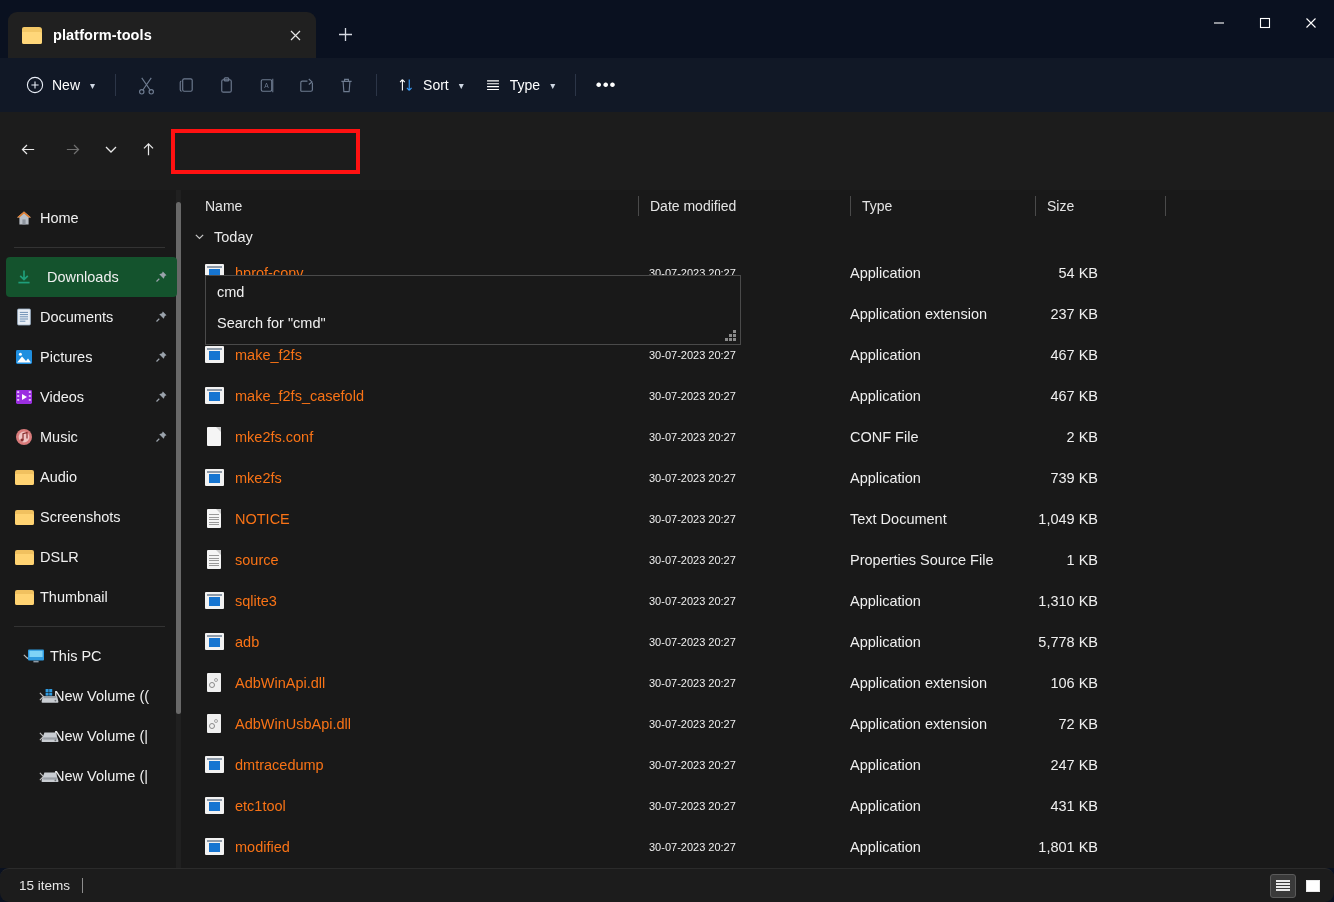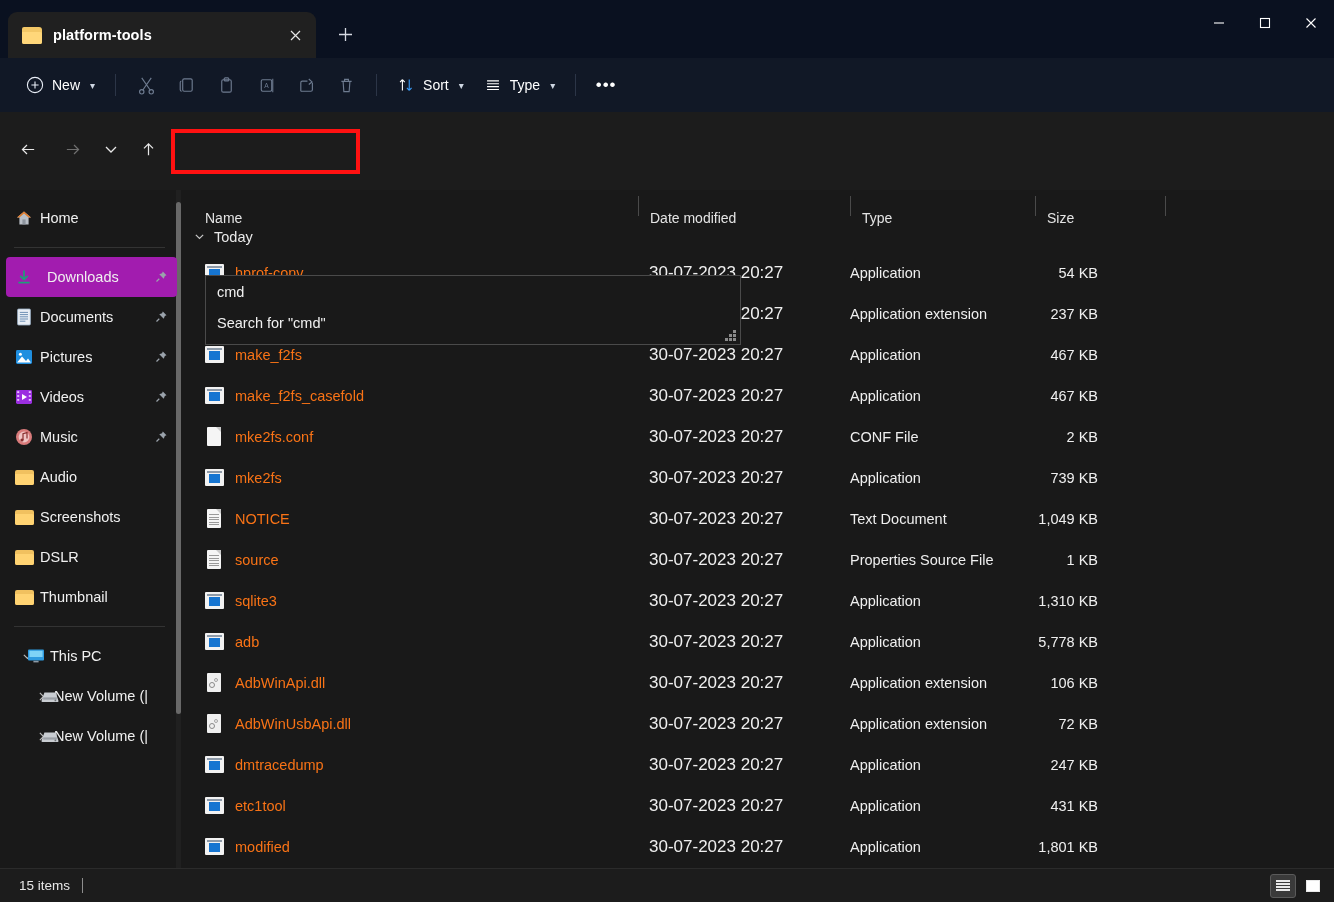--- a/index.html
+++ b/index.html
@@ -118,21 +118,21 @@
 
   
   .body { position: absolute; left: 0; top: 190px; width: 1334px; height: 678px; background: #191919; }
 
   
   .sidebar { position: absolute; left: 0; top: 0; width: 183px; height: 678px; background: #191919; overflow: hidden; }
   .sb-item {
     position: relative; height: 40px; display: flex; align-items: center;
     margin: 0 6px; border-radius: 4px; padding-left: 34px; color: #f0f0f0; font-size: 14.5px;
   }
-  .sb-item.active { background: #a21caf; padding-left: 41px; }
+  .sb-item.active { background: #14532d; padding-left: 41px; }
   .sb-icon { position: absolute; left: 8px; width: 20px; height: 20px; display: flex; align-items: center; justify-content: center; }
   .sb-label { white-space: nowrap; overflow: hidden; }
   .sb-pin { position: absolute; right: 8px; width: 14px; height: 14px; }
   .sb-sep { height: 1px; background: #333333; margin: 9px 18px 9px 14px; }
   .sb-expander {
     position: absolute; left: 12px; width: 18px; height: 18px;
     display: flex; align-items: center; justify-content: center;
     color: #b9b9b9; font-size: 10px; top: 11px;
   }
   .sb-item.tree { padding-left: 48px; }
@@ -148,54 +148,54 @@
 
   
   .fld { width: 19px; height: 15px; position: relative; }
   .fld .b { position: absolute; left: 0; top: 0; width: 19px; height: 15px; background: #f1c15f; border-radius: 2px; }
   .fld .f { position: absolute; left: 0; bottom: 0; width: 19px; height: 11px; background: #ffd372; border-radius: 0 2px 2px 2px; }
 
   
   .listpane { position: absolute; left: 183px; top: 0; width: 1151px; height: 678px; background: #191919; }
   .colheaders { position: absolute; left: 0; top: 0; width: 1151px; height: 32px; }
   .colh {
-    position: absolute; top: 12px; height: 32px; display: flex; align-items: center;
+    position: absolute; top: 0; height: 32px; display: flex; align-items: center;
     font-size: 14px; color: #e4e4e4; padding-left: 11px;
   }
   .colsep { position: absolute; top: 6px; width: 1px; height: 20px; background: #4a4a4a; }
 
   .rows { position: absolute; left: 0; top: 32px; width: 1151px; height: 646px; }
   .grouphdr {
     height: 30px; display: flex; align-items: center; padding-left: 11px;
     font-size: 14.5px; color: #e9e9e9; gap: 9px;
   }
   .grouphdr .gchev { font-size: 10px; color: #c8c8c8; }
   .row { height: 41px; display: flex; align-items: center; position: relative; }
   .cell-name { position: absolute; left: 22px; display: flex; align-items: center; gap: 11px; }
   .cell-name .nm { font-size: 14.5px; color: #f97316; white-space: nowrap; }
-  .cell-date { position: absolute; left: 466px; font-size: 17px; color: #efefef; white-space: nowrap; }
+  .cell-date { position: absolute; left: 466px; font-size: 11px; color: #efefef; white-space: nowrap; }
   .cell-type { position: absolute; left: 667px; font-size: 14.5px; color: #efefef; white-space: nowrap; }
   .cell-size { position: absolute; left: 789px; width: 126px; text-align: right; font-size: 14.5px; color: #efefef; white-space: nowrap; }
 
   
   .ic { width: 19px; height: 19px; position: relative; flex: none; }
   .ic-app .frame { position: absolute; inset: 1px 0 1px 0; background: #f2f2f2; border-radius: 1px; }
   .ic-app .tbar { position: absolute; left: 2px; top: 3px; width: 15px; height: 2px; background: #8e9aa8; }
   .ic-app .scr { position: absolute; left: 4px; top: 6px; width: 11px; height: 9px; background: #1675d1; }
   .ic-doc .page { position: absolute; left: 2px; top: 0; width: 14px; height: 19px; background: #f5f5f5; border-radius: 1px; }
   .ic-doc .corner { position: absolute; right: 3px; top: 0; width: 0; height: 0; border-left: 5px solid transparent; border-top: 5px solid #c9c9c9; }
   .ic-doc .ln { position: absolute; left: 4px; width: 10px; height: 1px; background: #9a9a9a; }
   .ic-dll .page { position: absolute; left: 2px; top: 0; width: 14px; height: 19px; background: #f0f0f0; border-radius: 1px; }
   .ic-dll .g1 { position: absolute; left: 4px; top: 9px; width: 6px; height: 6px; border-radius: 50%; border: 1.6px solid #8a8a8a; }
   .ic-dll .g2 { position: absolute; left: 9px; top: 5px; width: 4px; height: 4px; border-radius: 50%; border: 1.4px solid #a5a5a5; }
 
   
   .statusbar {
     position: absolute; left: 0; top: 868px; width: 1334px; height: 34px;
-    background: #1c1c1c; border-top: 1px solid #2b2b2b; display: flex; align-items: center;
+    background: #1c1c1c; border-top: 1px solid #2b2b2b; display: flex; align-items: center; border-radius: 9px;
   }
   .status-text { margin-left: 19px; font-size: 13.5px; color: #e6e6e6; }
   .status-div { margin-left: 12px; width: 1px; height: 15px; background: #8d8d8d; }
   .viewtoggles { position: absolute; right: 8px; display: flex; gap: 4px; }
   .vt { width: 26px; height: 24px; display: flex; align-items: center; justify-content: center; border-radius: 3px; }
   .vt.sel { background: #3a3a3a; border: 1px solid #5a5a5a; }
   .vt-details i { display: block; width: 14px; height: 1.6px; background: #e8e8e8; margin: 1.6px 0; }
   .vt-icons .sq { width: 14px; height: 12px; border: 1.6px solid #e8e8e8; background: #ffffff; }
 </style>
 </head>
@@ -535,20 +535,39 @@
       </div>
 
       <div class="sb-item tree">
         <span class="sb-expander" style="left:26px;">
           <svg width="11" height="11" viewBox="0 0 12 12">
               <path d="M4.2 2 L8.2 6 L4.2 10" stroke="#b9b9b9" stroke-width="1.3" fill="none"></path>
             </svg>
         </span>
         <span class="sb-icon">
           <svg width="20" height="16" viewBox="0 0 20 16">
+              <path d="M3 8 H17 L18.4 13.6 A1 1 0 0 1 17.4 14.8 H2.6 A1 1 0 0 1 1.6 13.6 Z" fill="#c9cdd2"></path>
+              <rect x="3.6" y="8" width="12.8" height="2.2" fill="#9ba0a6"></rect>
+              <circle cx="15.4" cy="12.6" r="0.9" fill="#6d7278"></circle>
+              <rect x="5.6" y="1" width="3" height="3" fill="#2f9be0"></rect>
+              <rect x="9.2" y="1" width="3" height="3" fill="#2f9be0"></rect>
+              <rect x="5.6" y="4.6" width="3" height="3" fill="#2f9be0"></rect>
+              <rect x="9.2" y="4.6" width="3" height="3" fill="#2f9be0"></rect>
+            </svg>
+        </span>
+        <span class="sb-label">New Volume ((</span>
+      </div>
+      <div class="sb-item tree">
+        <span class="sb-expander" style="left:26px;">
+          <svg width="11" height="11" viewBox="0 0 12 12">
+              <path d="M4.2 2 L8.2 6 L4.2 10" stroke="#b9b9b9" stroke-width="1.3" fill="none"></path>
+            </svg>
+        </span>
+        <span class="sb-icon">
+          <svg width="20" height="16" viewBox="0 0 20 16">
               <path d="M4.4 4.6 H15.6 L18.4 12.6 A1 1 0 0 1 17.4 14 H2.6 A1 1 0 0 1 1.6 12.6 Z" fill="#c9cdd2"></path>
               <rect x="3.2" y="9.4" width="13.6" height="2.2" fill="#9ba0a6"></rect>
               <circle cx="15.4" cy="12.4" r="0.9" fill="#6d7278"></circle>
             </svg>
         </span>
         <span class="sb-label">New Volume (|</span>
       </div>
       <div class="sb-item tree">
         <span class="sb-expander" style="left:26px;">
           <svg width="11" height="11" viewBox="0 0 12 12">

